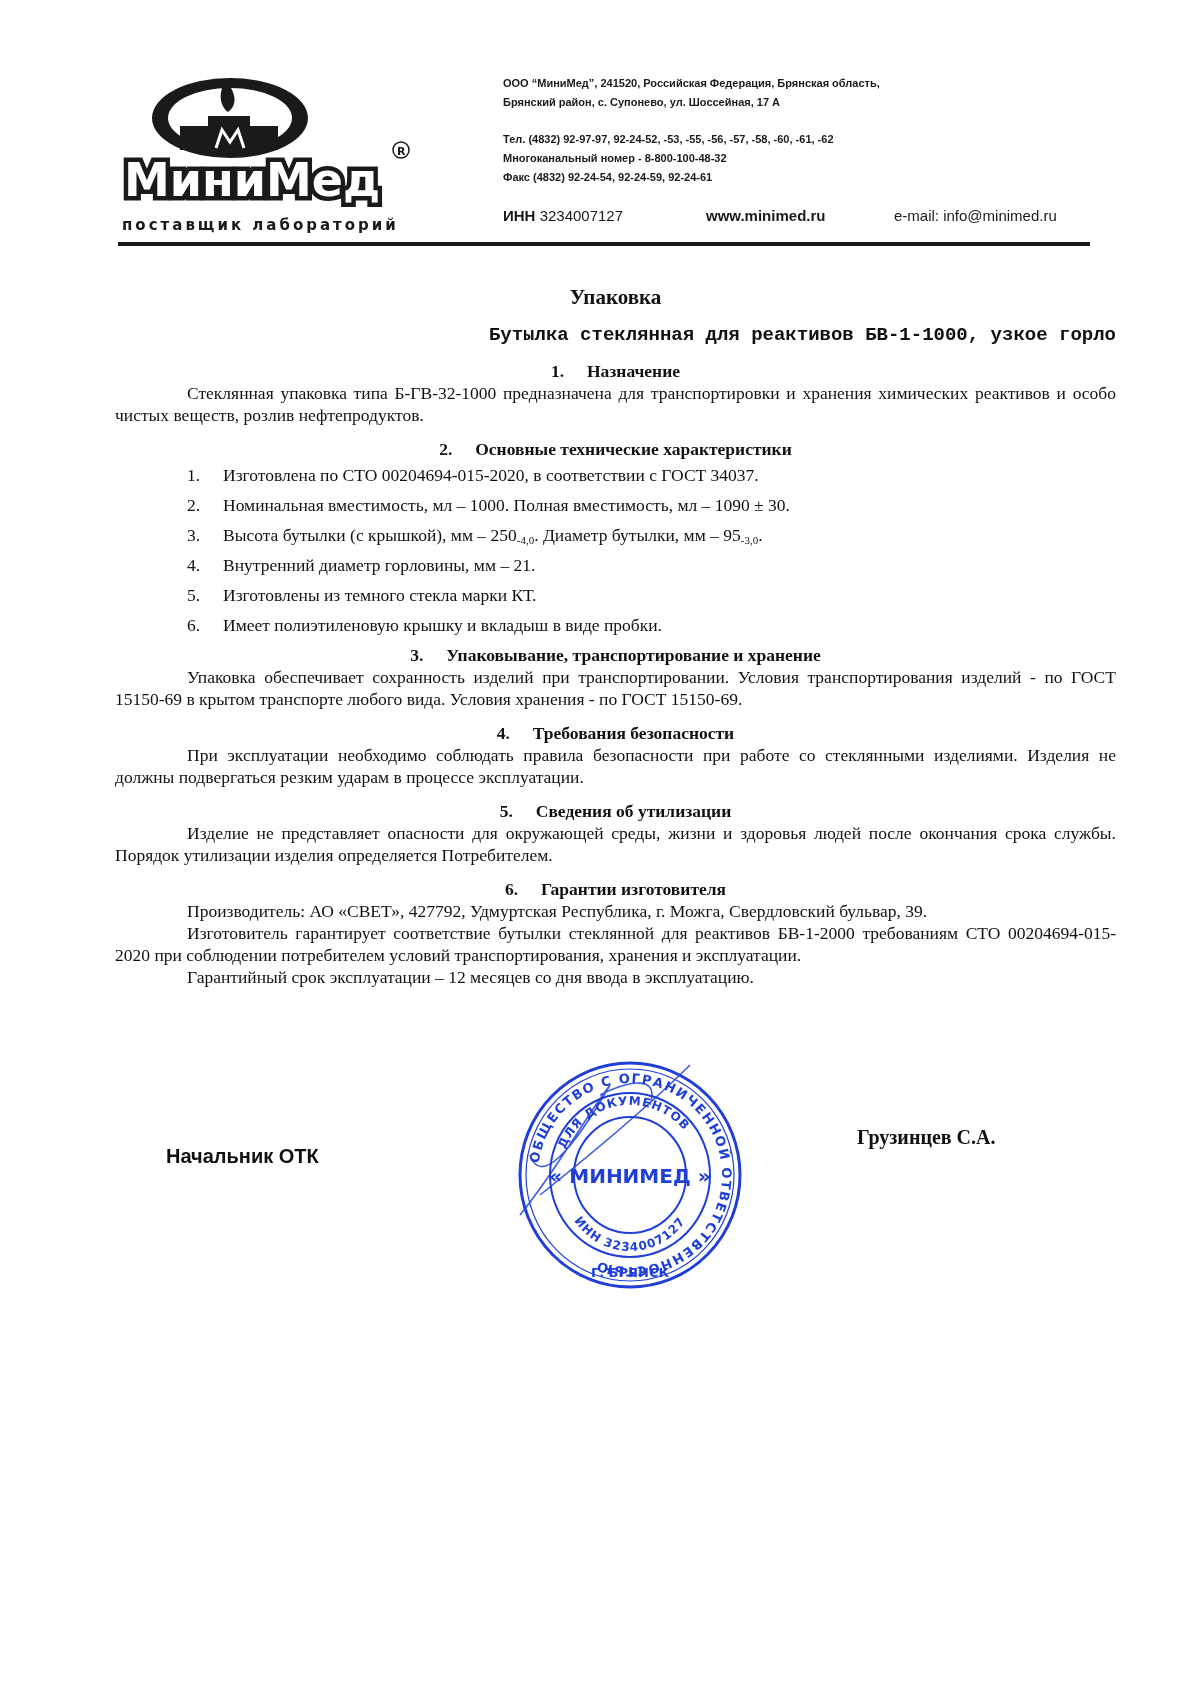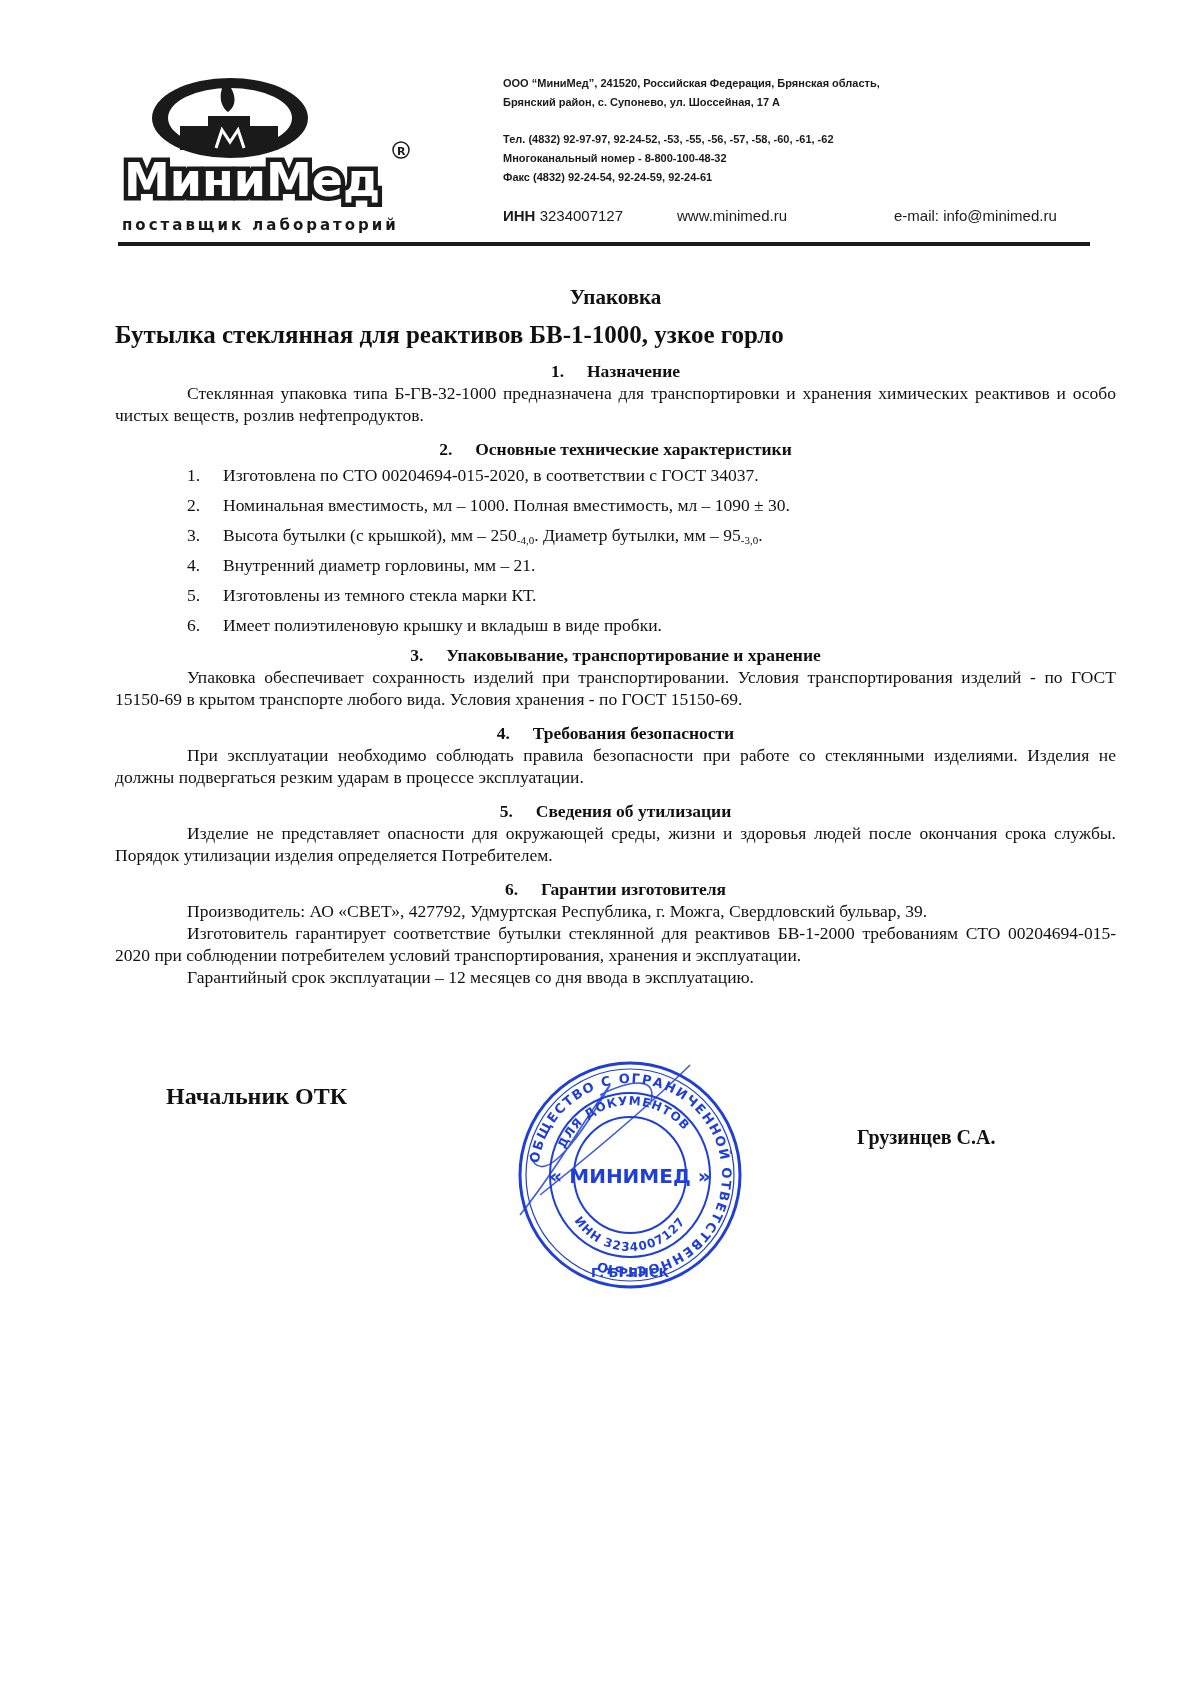--- a/index.html
+++ b/index.html
@@ -10,39 +10,39 @@
   .logo { position: absolute; left: 118px; top: 78px; width: 320px; height: 160px; }
   .logo svg { display: block; }
   .company { position: absolute; left: 503px; top: 74px; width: 600px;
              font-family: "Liberation Sans", sans-serif; font-weight: bold; font-size: 11px; line-height: 19px; color: #1a1a1a; }
   .company .line { white-space: nowrap; }
   .company .gap { height: 18px; }
   .contacts-row { position: absolute; top: 207px; left: 503px; width: 580px;
                   font-family: "Liberation Sans", sans-serif; font-size: 15px; color: #1a1a1a; white-space: nowrap; }
   .contacts-row .inn { position: absolute; left: 0; }
   .contacts-row .inn b { font-weight: bold; }
-  .contacts-row .www { position: absolute; left: 174px; font-weight: normal; }
+  .contacts-row .www { position: absolute; left: 203px; font-weight: bold; }
   .contacts-row .mail { position: absolute; left: 391px; font-weight: normal; }
   .rule { position: absolute; left: 118px; top: 242px; width: 972px; height: 4px; background: #1a1a1a; }
 
   
   .doc { position: absolute; left: 115px; top: 282px; width: 1001px;
          font-family: "Liberation Serif", serif; font-size: 17.5px; line-height: 22px; color: #111; }
   .title1 { text-align: center; font-weight: bold; font-size: 21px; line-height: 30px; margin: 0 0 6px 0; }
-  .title2 { text-align: left; font-weight: bold; font-size: 25px; line-height: 34px; margin: 0 0 8px 0; }
+  .title2 { text-align: right; font-weight: bold; font-size: 19px; line-height: 34px; margin: 0 0 8px 0; font-family: Liberation Mono, monospace; }
   .sec-h { text-align: center; font-weight: bold; font-size: 17.5px; line-height: 22px; margin: 8px 0 0 0; }
   .sec-h .num { display: inline-block; width: 36px; text-align: left; }
   .para { text-align: justify; text-indent: 72px; margin: 0; }
   .list { list-style: none; margin: 4px 0 0 0; padding: 0; }
   .list li { position: relative; padding-left: 108px; line-height: 22px; margin-bottom: 8px; }
   .list li .n { position: absolute; left: 72px; }
   sub { font-size: 11px; vertical-align: -3px; line-height: 0; }
 
   
-  .sig-left { position: absolute; left: 166px; top: 1083px; font-family: Liberation Serif, serif; font-weight: bold; font-size: 24px; }
+  .sig-left { position: absolute; left: 166px; top: 1145px; font-family: Liberation Sans, sans-serif; font-weight: bold; font-size: 20px; }
   .sig-right { position: absolute; left: 857px; top: 1126px; font-family: "Liberation Serif", serif; font-weight: bold; font-size: 20px; }
   .stamp { position: absolute; left: 500px; top: 1045px; width: 260px; height: 260px; }
 </style>
 </head>
 <body>
 
 <div class="page">
 
   <div class="logo">
     <svg width="320" height="160" viewBox="0 0 320 160">

